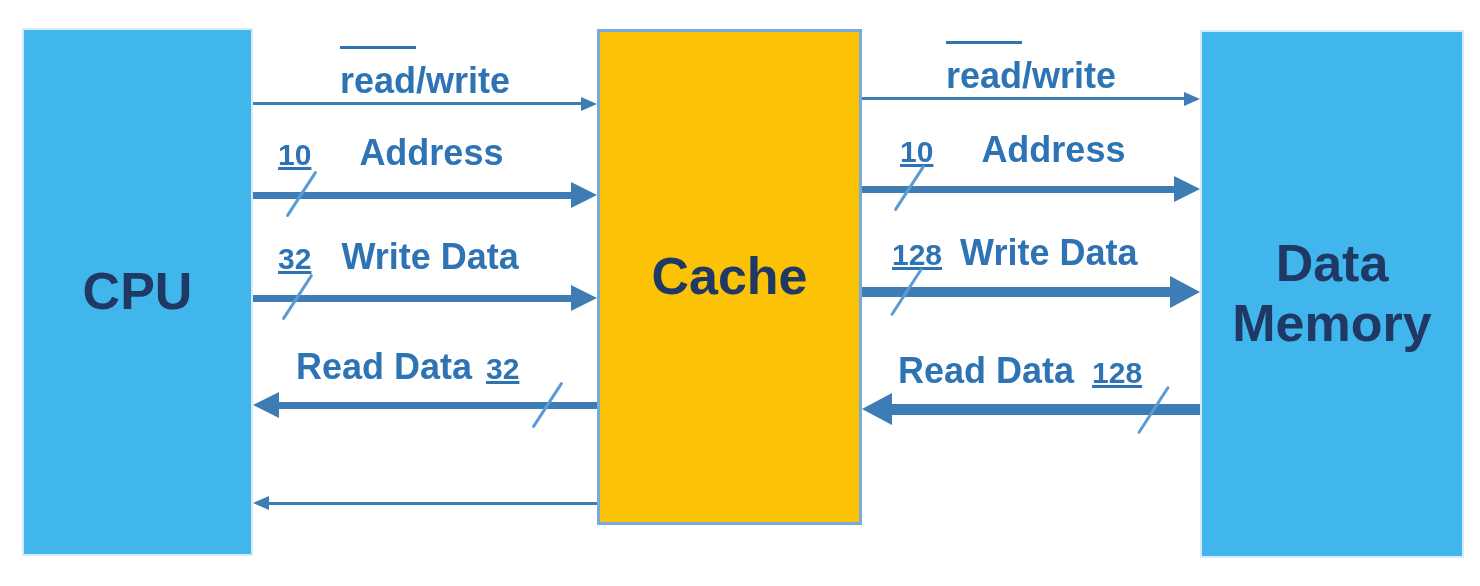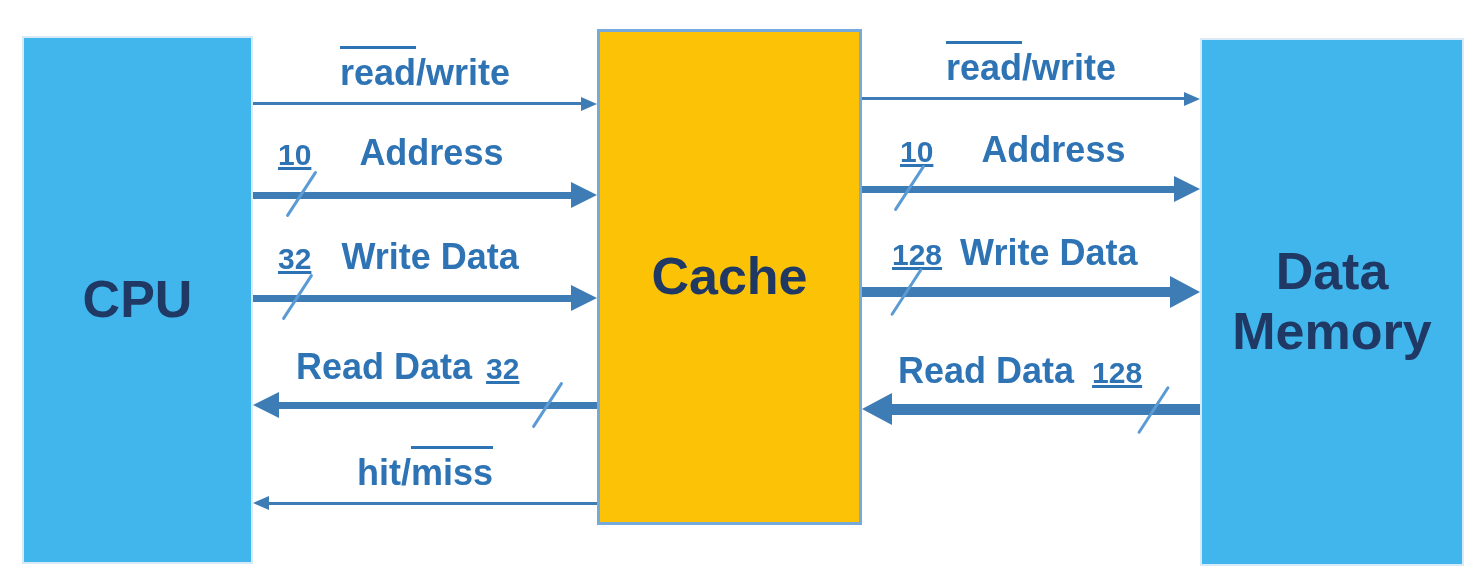--- a/index.html
+++ b/index.html
@@ -13,29 +13,29 @@
   html,body{margin:0;padding:0;background:#ffffff;}
   .stage{
     position:relative;width:1480px;height:586px;overflow:hidden;
     font-family:"Liberation Sans", sans-serif;background:#ffffff;
   }
   .block{
     position:absolute;display:flex;flex-direction:column;align-items:center;justify-content:center;
     font-weight:bold;font-size:52px;line-height:1.15;color:var(--navy);
     box-sizing:border-box;text-align:center;
   }
-  .block.blue{background:var(--blue);border:2px solid #D8EAF8;margin-top:8px;}
+  .block.blue{background:var(--blue);border:2px solid #D8EAF8;}
   .block.yellow{background:var(--yellow);border:3px solid #76A9DC;}
   .sig-label{
     position:absolute;display:flex;align-items:baseline;white-space:nowrap;
     font-weight:bold;font-size:36px;line-height:40px;color:var(--steel);
   }
   .sig-label.centered{justify-content:center;}
   .sig-label .num{font-size:30px;text-decoration:underline;}
-  .ovl{border-top:3px solid var(--steel);padding-top:4px;}
+  .ovl{border-top:3px solid var(--steel);padding-top:12px;}
   .line{position:absolute;background:var(--arrow);}
   .head{position:absolute;width:0;height:0;}
   .head.r-sm{border-left:16px solid var(--arrow);border-top:7px solid transparent;border-bottom:7px solid transparent;}
   .head.l-sm{border-right:16px solid var(--arrow);border-top:7px solid transparent;border-bottom:7px solid transparent;}
   .head.r-md{border-left:26px solid var(--arrow);border-top:13px solid transparent;border-bottom:13px solid transparent;}
   .head.l-md{border-right:26px solid var(--arrow);border-top:13px solid transparent;border-bottom:13px solid transparent;}
   .head.r-lg{border-left:30px solid var(--arrow);border-top:16px solid transparent;border-bottom:16px solid transparent;}
   .head.l-lg{border-right:30px solid var(--arrow);border-top:16px solid transparent;border-bottom:16px solid transparent;}
   .slash{position:absolute;width:3px;background:var(--slash);transform:rotate(33deg);border-radius:2px;}
 </style>
@@ -79,24 +79,20 @@
   <div class="slash" style="left:296px;top:270px;height:54px;"></div>
 
   <div class="sig-label" style="left:296px;top:347px;gap:14px;">
     <span>Read Data</span>
     <span class="num">32</span>
   </div>
   <div class="line" style="left:279px;top:402px;width:318px;height:7px;"></div>
   <div class="head l-md" style="left:253px;top:392px;"></div>
   <div class="slash" style="left:546px;top:378px;height:54px;"></div>
 
-  <div class="sig-label centered" style="left:253px;top:446px;width:344px;">
-    <span>hit/</span>
-      <span class="ovl">miss</span>
-  </div>
   <div class="line" style="left:269px;top:502px;width:328px;height:3px;"></div>
   <div class="head l-sm" style="left:253px;top:496px;"></div>
 
   <div class="sig-label centered" style="left:862px;top:41px;width:338px;">
     <span class="ovl">read</span>
       <span>/write</span>
   </div>
   <div class="line" style="left:862px;top:97px;width:322px;height:3px;"></div>
   <div class="head r-sm" style="left:1184px;top:92px;"></div>
 

